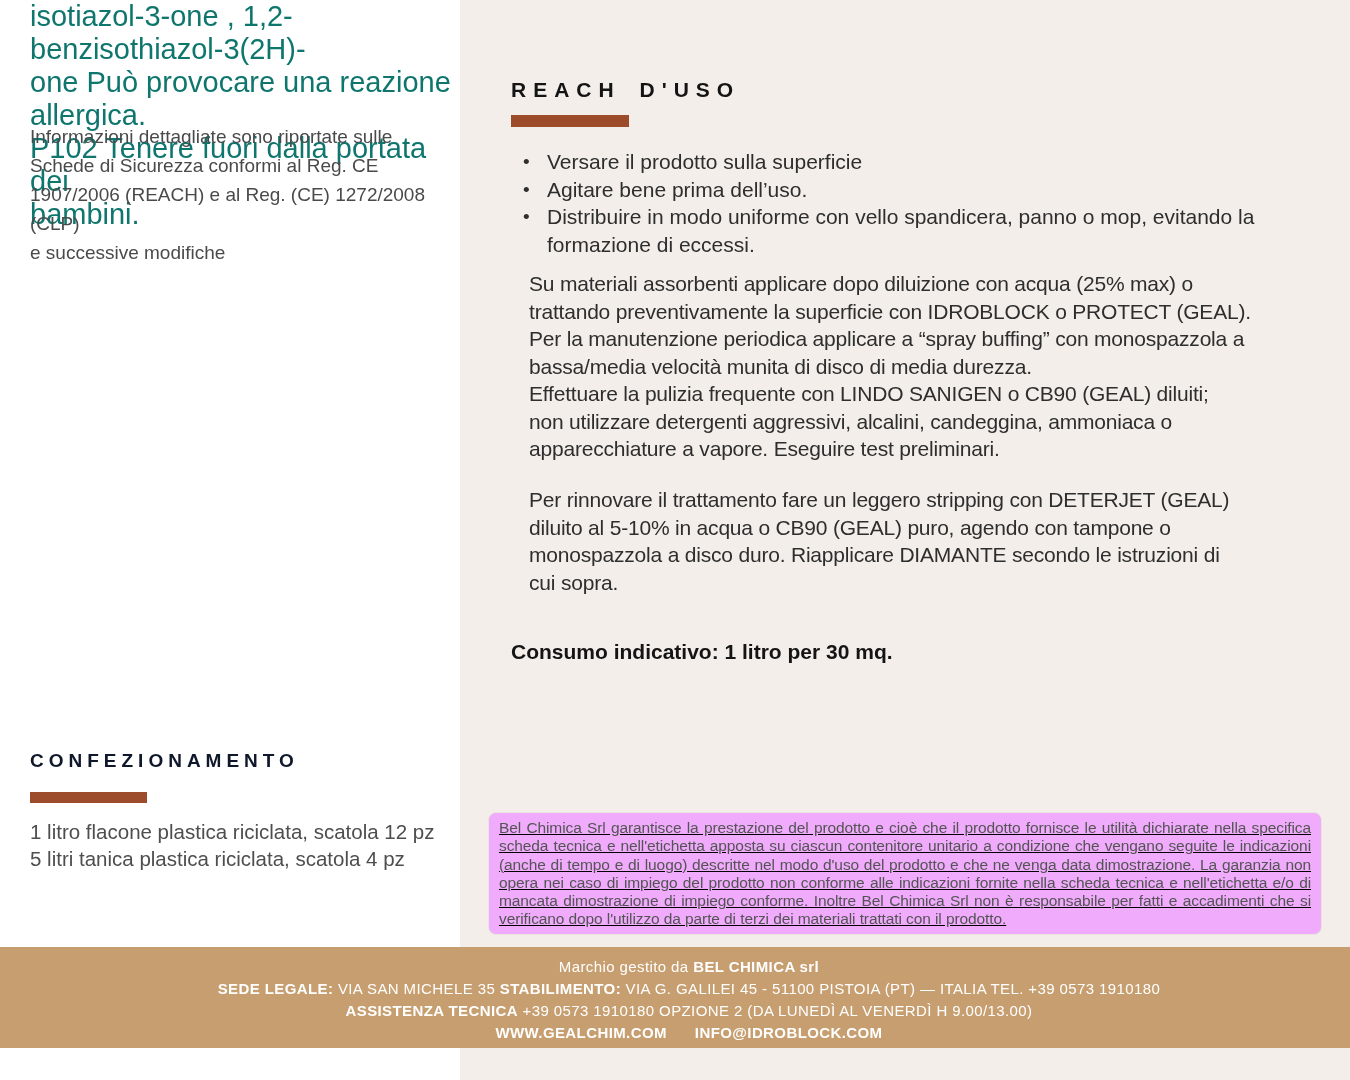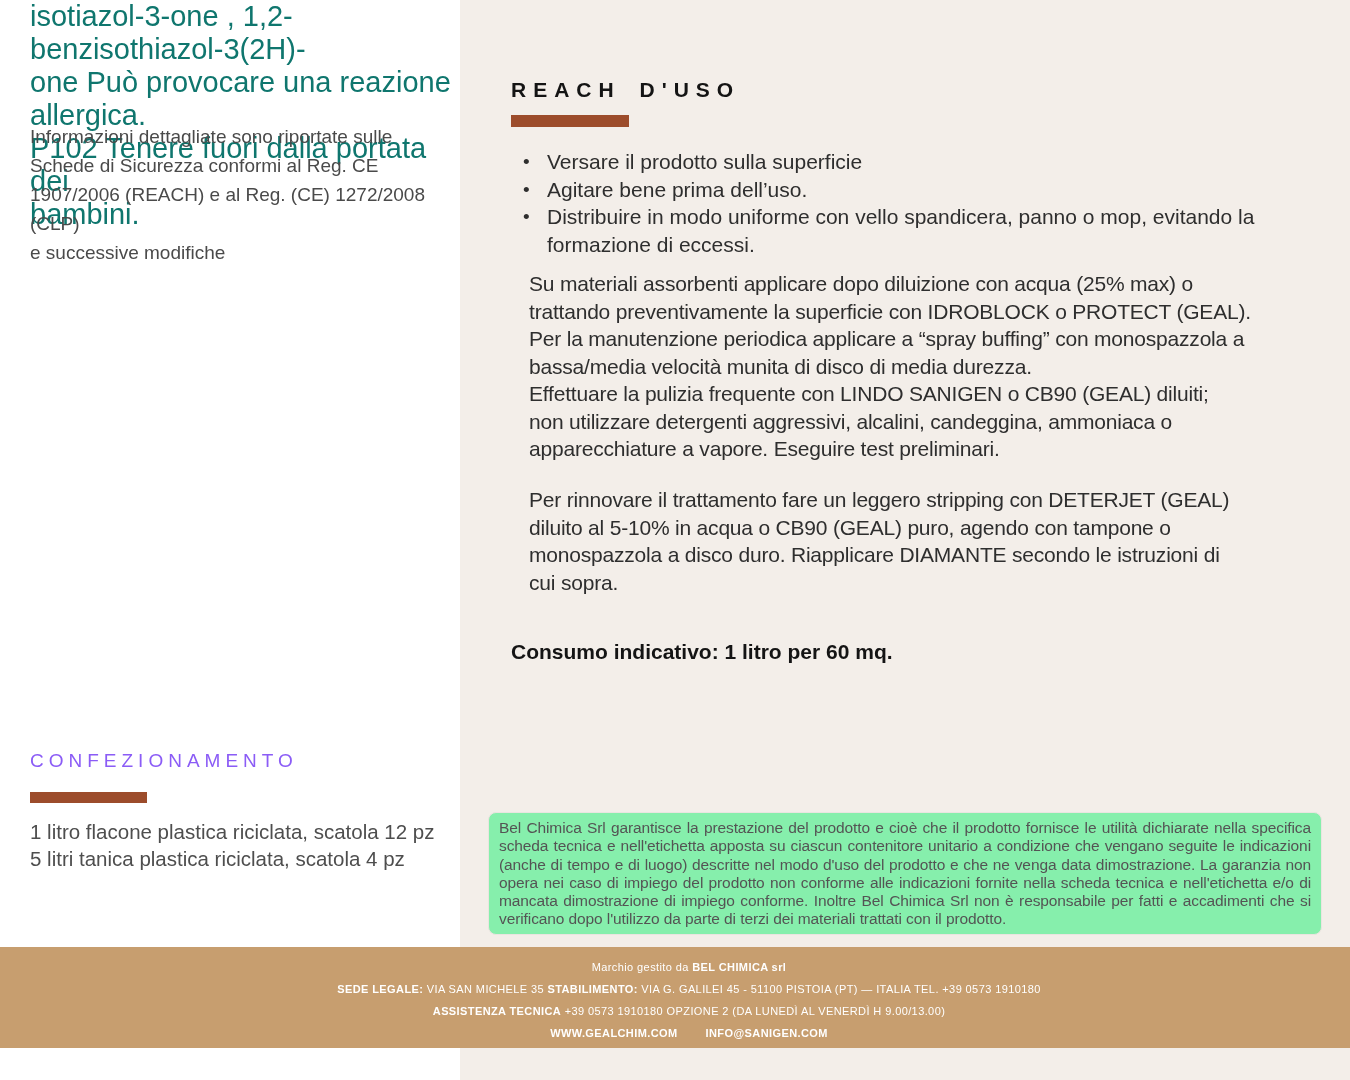--- a/index.html
+++ b/index.html
@@ -5,21 +5,21 @@
   html,body{margin:0;padding:0;}
   body{font-family:"Liberation Sans",sans-serif;background:#ffffff;}
   .page{position:relative;width:1350px;height:1080px;background:#ffffff;overflow:hidden;}
   .right-bg{position:absolute;left:460px;top:0;width:890px;height:1080px;background:#F3EEE9;}
   .safety-text{position:absolute;left:30px;top:0px;width:430px;margin:0;
     font-size:29px;line-height:33px;color:#0f766e;white-space:pre-line;}
   .reach-note{position:absolute;left:30px;top:122px;width:440px;margin:0;
     font-size:19px;line-height:29px;color:#4A4A4A;white-space:pre-line;}
 
   .conf-heading{position:absolute;left:30px;top:750px;margin:0;
-    font-size:19px;font-weight:400;letter-spacing:5px;color:#8b5cf6;}
+    font-size:19px;font-weight:700;letter-spacing:5px;color:#0f172a;}
   .conf-bar{position:absolute;left:30px;top:792px;width:117px;height:11px;background:#9C4C2B;}
   .packaging{position:absolute;left:30px;top:818px;width:440px;margin:0;
     font-size:20.5px;line-height:27px;color:#4E4E4E;white-space:pre-line;}
 
   
   .uso-heading{position:absolute;left:511px;top:78px;margin:0;
     font-size:21px;font-weight:800;letter-spacing:7px;word-spacing:6px;color:#141414;}
   .uso-bar{position:absolute;left:511px;top:115px;width:118px;height:12px;background:#9C4C2B;}
 
   .uso-bullets{position:absolute;left:511px;top:148px;width:810px;margin:0;padding:0;list-style:none;}
@@ -28,29 +28,29 @@
   .uso-bullets li::before{content:"•";position:absolute;left:12px;top:0;
     font-size:19px;color:#2E2E2E;}
 
   .uso-para{position:absolute;left:511px;top:252px;width:805px;margin:18px;
     font-size:21px;line-height:27.5px;color:#2E2E2E;white-space:pre-line;letter-spacing:-0.2px;}
   .uso-para2{top:468px;}
   .consumo{position:absolute;left:511px;top:640px;margin:0;
     font-size:21px;font-weight:700;color:#141414;}
 
   .disclaimer-box{position:absolute;left:488px;top:812px;width:834px;height:123px;
-    background:#86efac;border:1px solid #EAE5E0;border-radius:8px;box-sizing:border-box;
-    padding:6px 10px;}
+    background:#f0abfc;border:1px solid #EAE5E0;border-radius:8px;box-sizing:border-box;
+    padding:6px 10px;text-decoration:underline;}
   .disclaimer-box p{margin:0;font-size:15.5px;line-height:18.3px;color:#545454;
     text-align:justify;letter-spacing:-0.1px;}
 
   
   .page-footer{position:absolute;left:0;top:947px;width:1350px;height:101px;
     background:#C79E6F;color:#ffffff;text-align:center;box-sizing:border-box;padding-top:9px;}
-  .page-footer .f-line{margin:0;font-size:11px;line-height:22px;letter-spacing:0.4px;padding-left:28px;}
+  .page-footer .f-line{margin:0;font-size:15px;line-height:22px;letter-spacing:0.4px;padding-left:28px;}
   .page-footer .b{font-weight:700;}
   .page-footer .gap{display:inline-block;width:28px;}
 </style>
 </head>
 <body>
 
 <div class="page">
 
   <div class="right-bg"></div>
 
@@ -84,26 +84,26 @@
 bassa/media velocità munita di disco di media durezza.
 Effettuare la pulizia frequente con LINDO SANIGEN o CB90 (GEAL) diluiti;
 non utilizzare detergenti aggressivi, alcalini, candeggina, ammoniaca o
 apparecchiature a vapore. Eseguire test preliminari.</p>
 
   <p class="uso-para uso-para2">Per rinnovare il trattamento fare un leggero stripping con DETERJET (GEAL)
 diluito al 5-10% in acqua o CB90 (GEAL) puro, agendo con tampone o
 monospazzola a disco duro. Riapplicare DIAMANTE secondo le istruzioni di
 cui sopra.</p>
 
-  <p class="consumo">Consumo indicativo: 1 litro per 60 mq.</p>
+  <p class="consumo">Consumo indicativo: 1 litro per 30 mq.</p>
 
   <div class="disclaimer-box">
     <p>Bel Chimica Srl garantisce la prestazione del prodotto e cioè che il prodotto fornisce le utilità dichiarate nella specifica scheda tecnica e nell'etichetta apposta su ciascun contenitore unitario a condizione che vengano seguite le indicazioni (anche di tempo e di luogo) descritte nel modo d'uso del prodotto e che ne venga data dimostrazione. La garanzia non opera nei caso di impiego del prodotto non conforme alle indicazioni fornite nella scheda tecnica e nell'etichetta e/o di mancata dimostrazione di impiego conforme. Inoltre Bel Chimica Srl non è responsabile per fatti e accadimenti che si verificano dopo l'utilizzo da parte di terzi dei materiali trattati con il prodotto.</p>
   </div>
 
   <footer class="page-footer">
     <p class="f-line"><span>Marchio gestito da </span><span class="b">BEL CHIMICA srl</span></p>
     <p class="f-line"><span class="b">SEDE LEGALE:</span><span> VIA SAN MICHELE 35 </span><span class="b">STABILIMENTO:</span><span> VIA G. GALILEI 45 - 51100 PISTOIA (PT) — ITALIA TEL. +39 0573 1910180</span></p>
     <p class="f-line"><span class="b">ASSISTENZA TECNICA</span><span> +39 0573 1910180 OPZIONE 2 (DA LUNEDÌ AL VENERDÌ H 9.00/13.00)</span></p>
-    <p class="f-line"><span class="b">WWW.GEALCHIM.COM</span><span class="gap"></span><span class="b">INFO@SANIGEN.COM</span></p>
+    <p class="f-line"><span class="b">WWW.GEALCHIM.COM</span><span class="gap"></span><span class="b">INFO@IDROBLOCK.COM</span></p>
   </footer>
 
 </div>
 
 </body></html>

